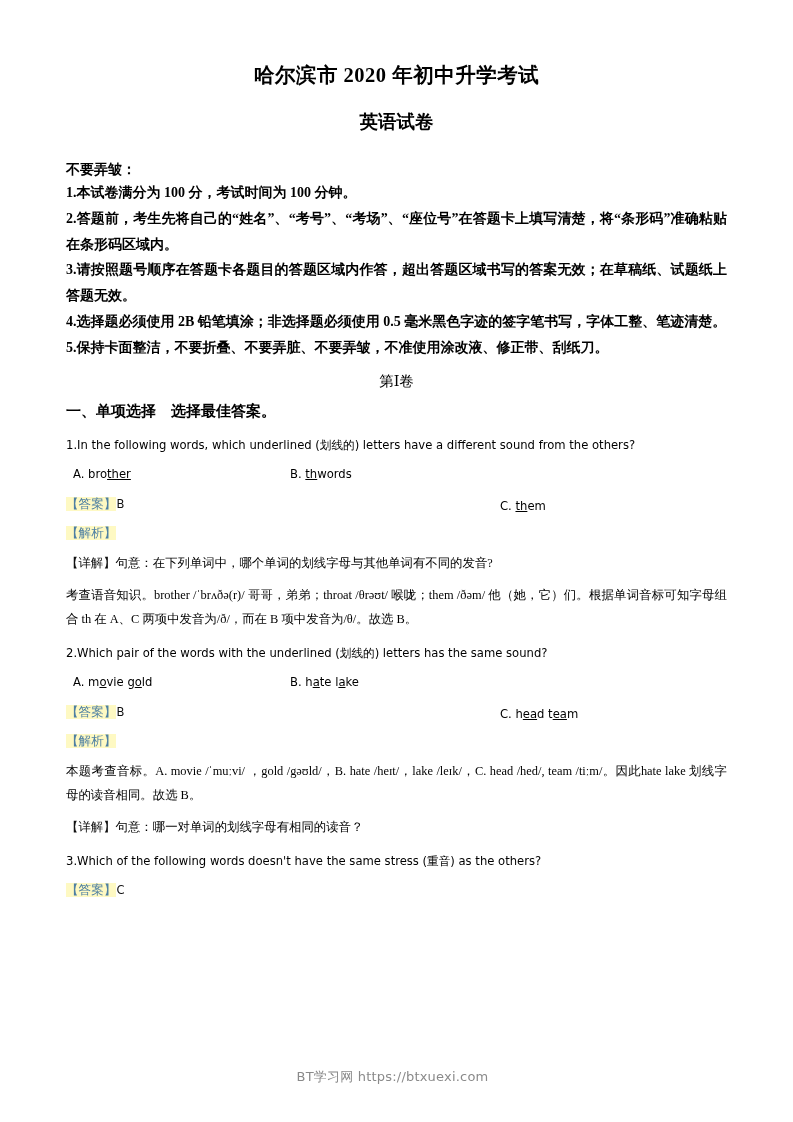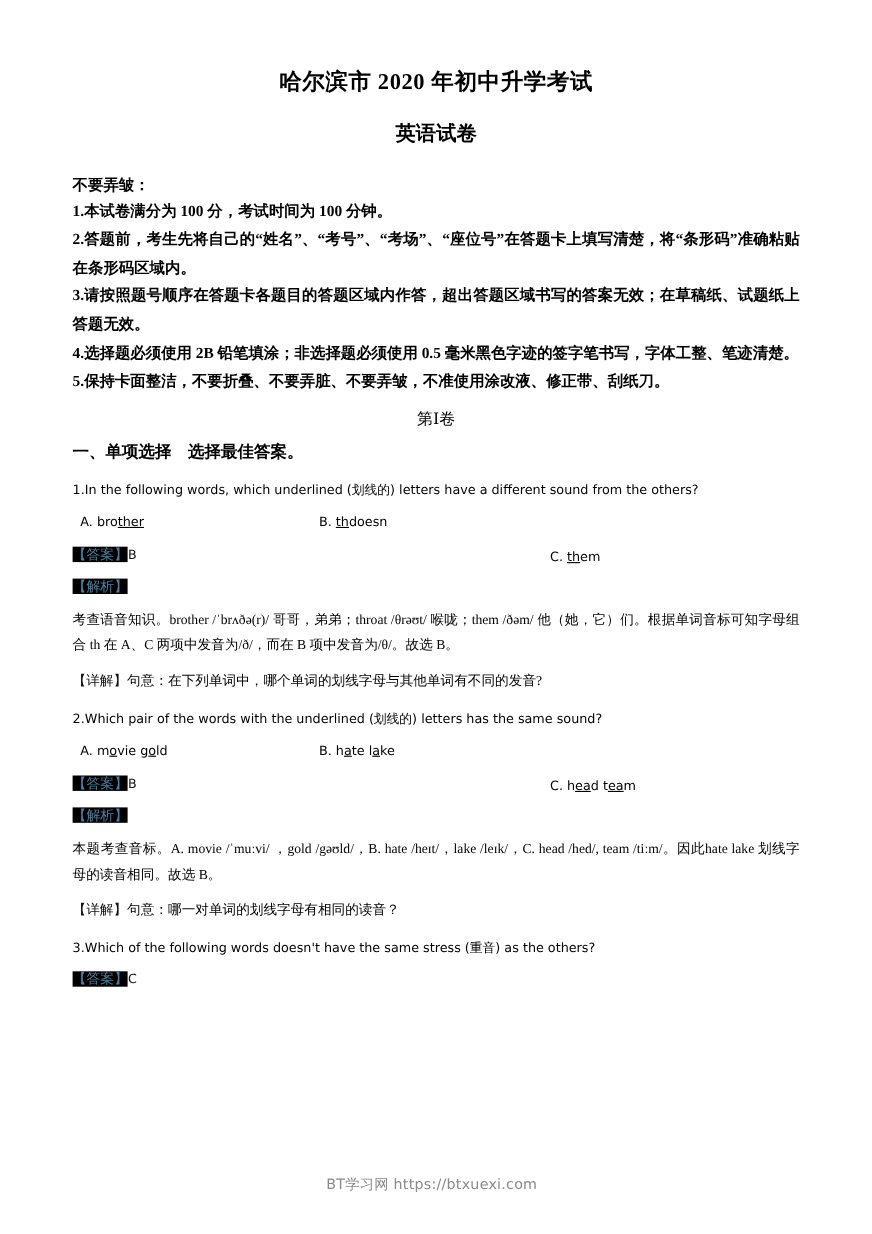--- a/index.html
+++ b/index.html
@@ -90,21 +90,21 @@
   .opt-b { left: 224px; }
   .opt-c { left: 434px; margin-top: 32px; }
   .tagline {
     font-size: 12.6px;
     line-height: 1.5;
     margin: 0;
     padding-top: 10px;
   }
   .tag {
     color: #4d7fa3;
-    background: #000000;
+    background: #fef9c3;
     font-family: "Liberation Serif", "DejaVu Serif", serif;
   }
   .tag-val {
     color: #111111;
     font-family: "DejaVu Sans", sans-serif;
     font-size: 11.5px;
   }
   .expl {
     font-size: 12.4px;
     line-height: 1.92;
@@ -144,27 +144,27 @@
   <p class="notice-item">3.请按照题号顺序在答题卡各题目的答题区域内作答，超出答题区域书写的答案无效；在草稿纸、试题纸上答题无效。</p>
   <p class="notice-item">4.选择题必须使用 2B 铅笔填涂；非选择题必须使用 0.5 毫米黑色字迹的签字笔书写，字体工整、笔迹清楚。</p>
   <p class="notice-item">5.保持卡面整洁，不要折叠、不要弄脏、不要弄皱，不准使用涂改液、修正带、刮纸刀。</p>
 
   <p class="juan-head">第Ⅰ卷</p>
   <p class="section-head">一、单项选择　选择最佳答案。</p>
 
   <p class="q-stem"><span class="en">1.</span><span class="en">In the following words, which underlined (划线的) letters have a different sound from the others?</span></p>
   <div class="q-options">
     <span class="opt opt-a en"><span>A.</span>&nbsp;<span>bro</span><u class="ul">ther</u><span></span></span>
-    <span class="opt opt-b en"><span>B.</span>&nbsp;<span></span><u class="ul">th</u><span>doesn</span></span>
+    <span class="opt opt-b en"><span>B.</span>&nbsp;<span></span><u class="ul">th</u><span>words</span></span>
     <span class="opt opt-c en"><span>C.</span>&nbsp;<span></span><u class="ul">th</u><span>em</span></span>
   </div>
   <p class="tagline"><span class="tag">【答案】</span><span class="tag-val">B</span></p>
   <p class="tagline"><span class="tag">【解析】</span></p>
+  <p class="expl"><span class="expl-tag">【详解】</span><span>句意：在下列单词中，哪个单词的划线字母与其他单词有不同的发音?</span></p>
   <p class="expl"><span>考查语音知识。brother /ˈbrʌðə(r)/ 哥哥，弟弟；throat /θrəʊt/ 喉咙；them /ðəm/ 他（她，它）们。根据</span><span>单词音标可知字母组合 th 在 A、C 两项中发音为/ð/，而在 B 项中发音为/θ/。故选 B。</span></p>
-  <p class="expl"><span class="expl-tag">【详解】</span><span>句意：在下列单词中，哪个单词的划线字母与其他单词有不同的发音?</span></p>
 
   <p class="q-stem"><span class="en">2.</span><span class="en">Which pair of the words with the underlined (划线的) letters has the same sound?</span></p>
   <div class="q-options">
     <span class="opt opt-a en"><span>A.</span>&nbsp;m<u class="ul">o</u>vie g<u class="ul">o</u>ld</span>
     <span class="opt opt-b en"><span>B.</span>&nbsp;h<u class="ul">a</u>te l<u class="ul">a</u>ke</span>
     <span class="opt opt-c en"><span>C.</span>&nbsp;h<u class="ul">ea</u>d t<u class="ul">ea</u>m</span>
   </div>
   <p class="tagline"><span class="tag">【答案】</span><span class="tag-val">B</span></p>
   <p class="tagline"><span class="tag">【解析】</span></p>
   <p class="expl"><span>本题考查音标。A. movie /ˈmuːvi/ ，gold /gəʊld/，B. hate /heɪt/，lake /leɪk/，C. head /hed/, team /tiːm/。因此</span><span>hate lake 划线字母的读音相同。故选 B。</span></p>

